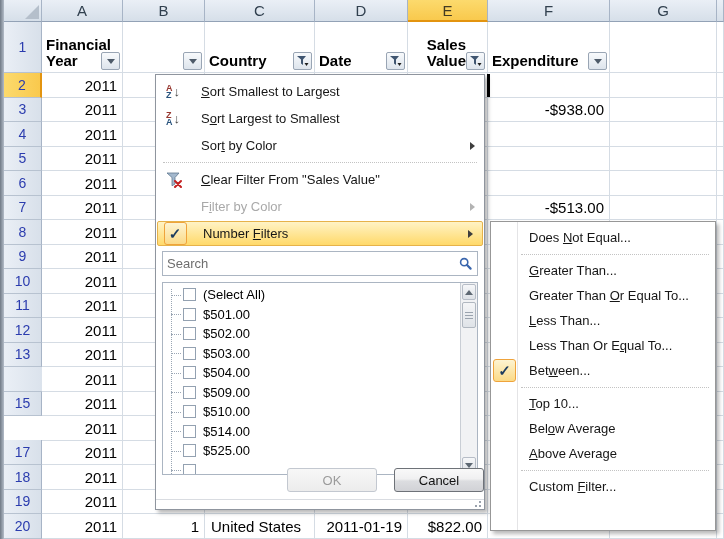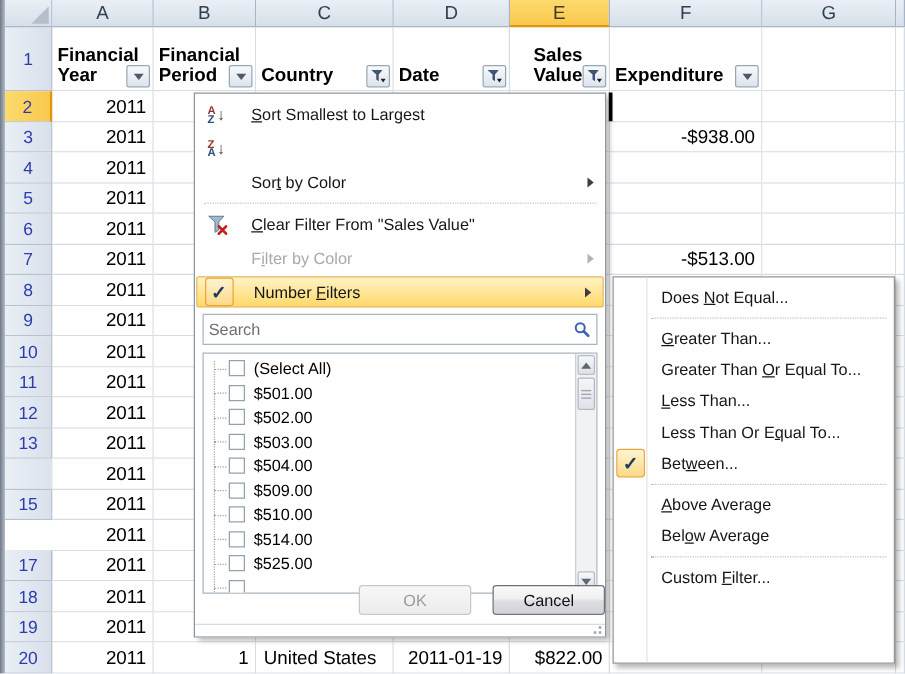--- a/index.html
+++ b/index.html
@@ -143,21 +143,20 @@
       <div class="rhdr" style="top: 465px; height: 24.5px;">18</div>
       <div class="rhdr" style="top: 489.5px; height: 24.5px;">19</div>
       <div class="rhdr" style="top: 514px; height: 24.5px;">20</div>
       <div class="cell" style="left: 42px; top: 22px; width: 81px; height: 51px;">
         <div class="hrowlbl" style="width: 55px;">Financial Year</div>
         <div class="hbtn">
           <div class="tri-down"></div>
         </div>
       </div>
       <div class="cell" style="left: 123px; top: 22px; width: 82px; height: 51px;">
-        <div class="hrowlbl" style="width: 56px;">Financial Period</div>
         <div class="hbtn">
           <div class="tri-down"></div>
         </div>
       </div>
       <div class="cell" style="left: 205px; top: 22px; width: 110px; height: 51px;">
         <div class="hrowlbl" style="width: 84px; margin-top: 24px;">Country</div>
         <div class="hbtn">
           <svg width="13" height="12" viewBox="0 0 13 12">
             <path d="M1 1 L10 1 L7 4.5 L7 10 L5 8.5 L5 4.5 Z" fill="#3f5570"></path>
             <path d="M8.5 8 h4 l-2 3 z" fill="#1d1d1d"></path>
@@ -387,20 +386,21 @@
         <div class="mi">
           <div class="gut">
             <div class="sorticon">
               <div class="letters">
                 <div class="t">Z</div>
                 <div class="b">A</div>
               </div>
               <div class="arr">↓</div>
             </div>
           </div>
+          <span>S<u>o</u>rt Largest to Smallest</span>
         </div>
         <div class="mi sub">
           <div class="gut"></div>
           <span>Sor<u>t</u> by Color</span>
         </div>
         <div class="mdiv"></div>
         <div class="mi">
           <div class="gut">
             <svg width="17" height="16" viewBox="0 0 17 16">
               <path d="M2 1 L14 1 L10 5.5 L10 12 L7 13.8 L7 5.5 Z" fill="#a3b8cd" stroke="#5f7991" stroke-width="0.8"></path>
@@ -516,23 +516,26 @@
       </div>
       <div class="si">
         <span>Less Than Or E<u>q</u>ual To...</span>
       </div>
       <div class="si">
         <div class="ckbox ckabs">✓</div>
         <span>Bet<u>w</u>een...</span>
       </div>
       <div class="sdiv"></div>
       <div class="si">
+        <span><u>T</u>op 10...</span>
+      </div>
+      <div class="si">
+        <span>Bel<u>o</u>w Average</span>
+      </div>
+      <div class="si">
         <span><u>A</u>bove Average</span>
-      </div>
-      <div class="si">
-        <span>Bel<u>o</u>w Average</span>
       </div>
       <div class="sdiv"></div>
       <div class="si">
         <span>Custom <u>F</u>ilter...</span>
       </div>
     </div>
 </div>
 
 </body></html>

